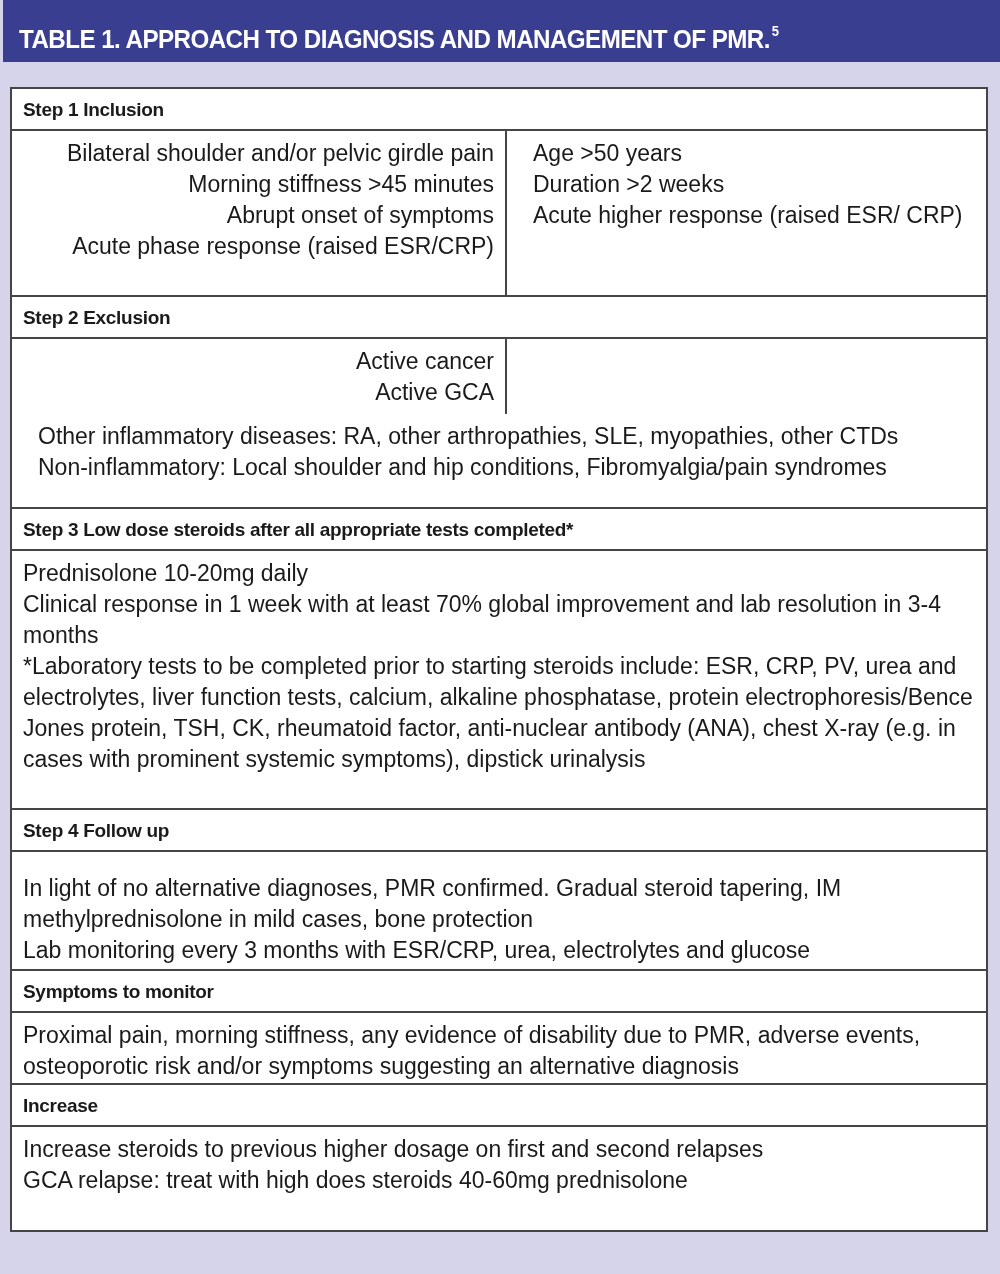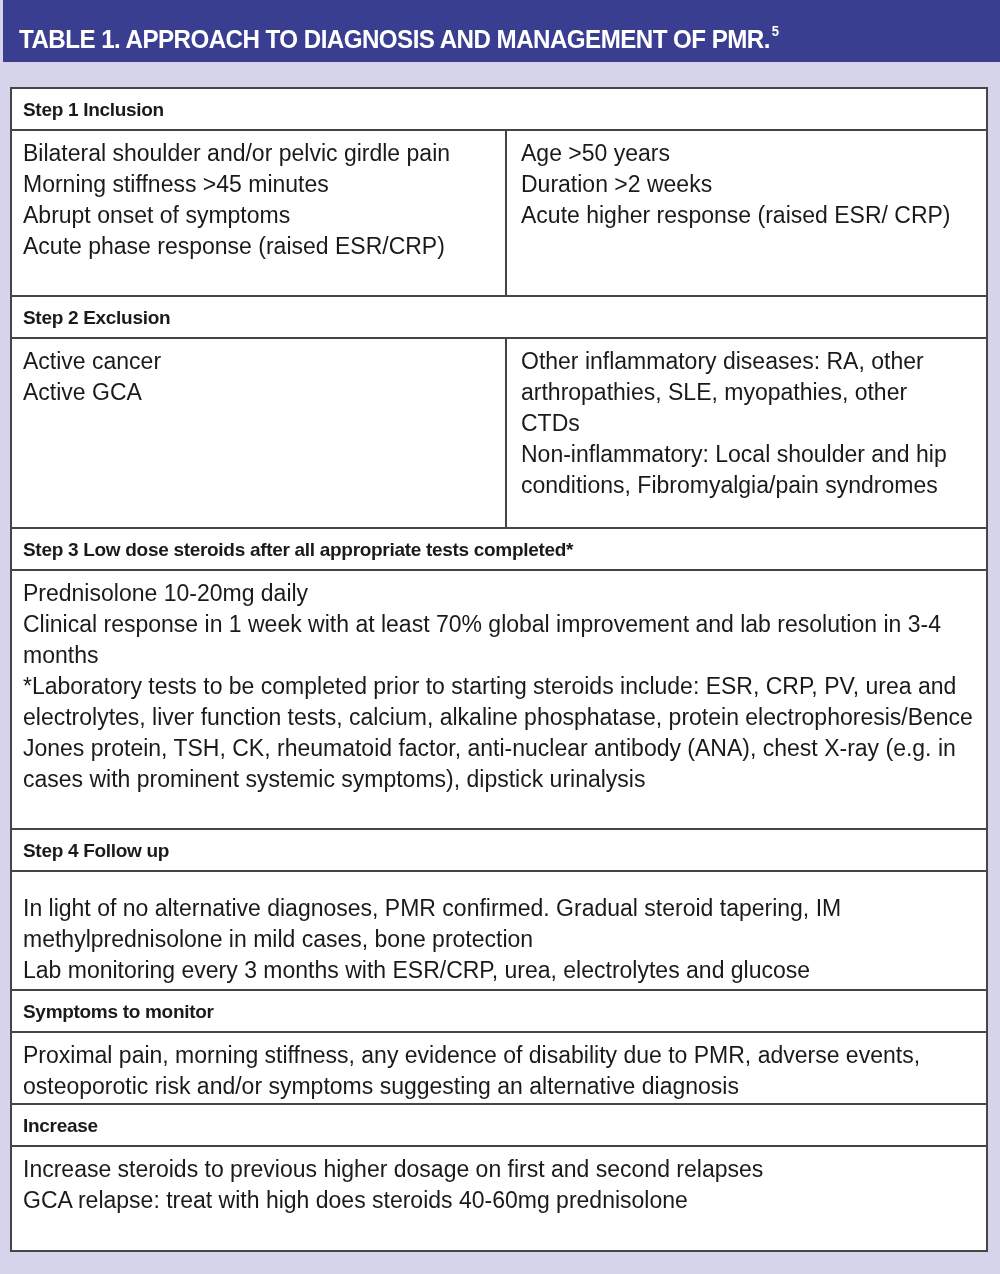--- a/index.html
+++ b/index.html
@@ -69,32 +69,33 @@
   }
   .cell {
     box-sizing: border-box;
     padding: 7px 11px 6px 11px;
     font-size: 23px;
     line-height: 31px;
   }
   .cell.left {
     width: 495px;
     border-right: 2px solid #454545;
+    text-align: right;
   }
   .cell.right {
     flex: 1;
-    padding-left: 14px;
+    padding-left: 26px;
     padding-right: 14px;
   }
   .cell.full {
     width: 100%;
   }
   .line { display: block; }
   .h-step1 { height: 166px; }
-  .h-step2 { height: 190px; }
+  .h-step2 { height: 170px; flex-direction: column; }
   .h-step3 { height: 259px; }
   .h-step4 { height: 105px; margin-top: 14px; }
   .h-symp  { height: 72px; }
   .h-rel   { height: 103px; }
 </style>
 </head>
 <body>
 
 <div class="title-bar">
   <span class="title-text"><span>TABLE 1. APPROACH TO DIAGNOSIS AND MANAGEMENT OF PMR.</span><sup class="title-sup">5</sup></span>

